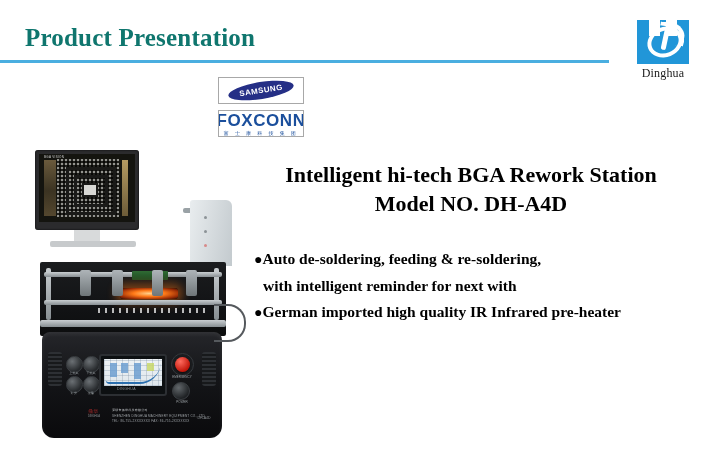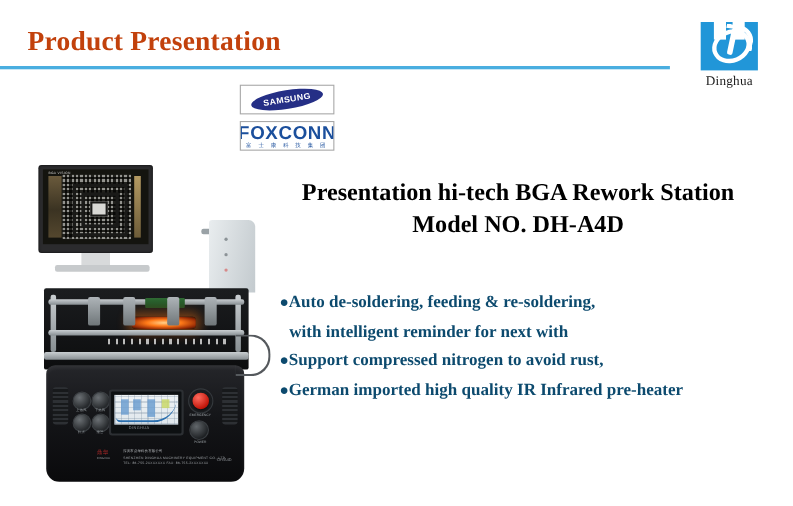--- a/index.html
+++ b/index.html
@@ -24,21 +24,21 @@
 
   
   .page-title {
     position: absolute;
     left: 25px;
     top: 24px;
     font-family: "Liberation Serif", serif;
     font-weight: bold;
     font-size: 25px;
     letter-spacing: 0.2px;
-    color: #c2410c;
+    color: #0f766e;
     white-space: nowrap;
   }
   .title-rule {
     position: absolute;
     left: 0px;
     top: 60px;
     width: 609px;
     height: 3px;
     background: #4aaee0;
   }
@@ -169,27 +169,27 @@
     font-weight: bold;
     font-size: 22px;
     line-height: 29px;
     color: #000;
   }
 
   
   .features {
     position: absolute;
     left: 254px;
-    top: 262px;
+    top: 246px;
     width: 460px;
     font-family: "Liberation Serif", serif;
     font-weight: bold;
     font-size: 15.5px;
     line-height: 26px;
-    color: #0c4a6e;
+    color: #000000;
   }
   .feature-line { white-space: nowrap; }
   .feature-line.indent { padding-left: 9px; }
   .bullet-dot { font-size: 14px; }
 
   
   .machine {
     position: absolute;
     left: 18px;
     top: 142px;
@@ -613,33 +613,30 @@
     </div>
     <div class="logo-box">
       <div class="foxconn-wrap">
         <div class="foxconn-word">FOXCONN</div>
         <div class="foxconn-sub">富 士 康 科 技 集 团</div>
       </div>
     </div>
   </div>
 
   <div class="headline">
-    <div>Presentation hi-tech BGA Rework Station</div>
+    <div>Intelligent hi-tech BGA Rework Station</div>
     <div>Model NO. DH-A4D</div>
   </div>
 
   <div class="features">
     <div class="feature-line">
       <span class="bullet-dot">●</span><span>Auto de-soldering, feeding &amp; re-soldering,</span>
     </div>
     <div class="feature-line indent">
       <span>with intelligent reminder for next with</span>
-    </div>
-    <div class="feature-line">
-      <span class="bullet-dot">●</span><span>Support compressed nitrogen to avoid rust,</span>
     </div>
     <div class="feature-line">
       <span class="bullet-dot">●</span><span>German imported high quality IR Infrared pre-heater</span>
     </div>
   </div>
 
   <div class="machine">
 
     <div class="monitor-bezel">
       <div class="monitor-screen">

